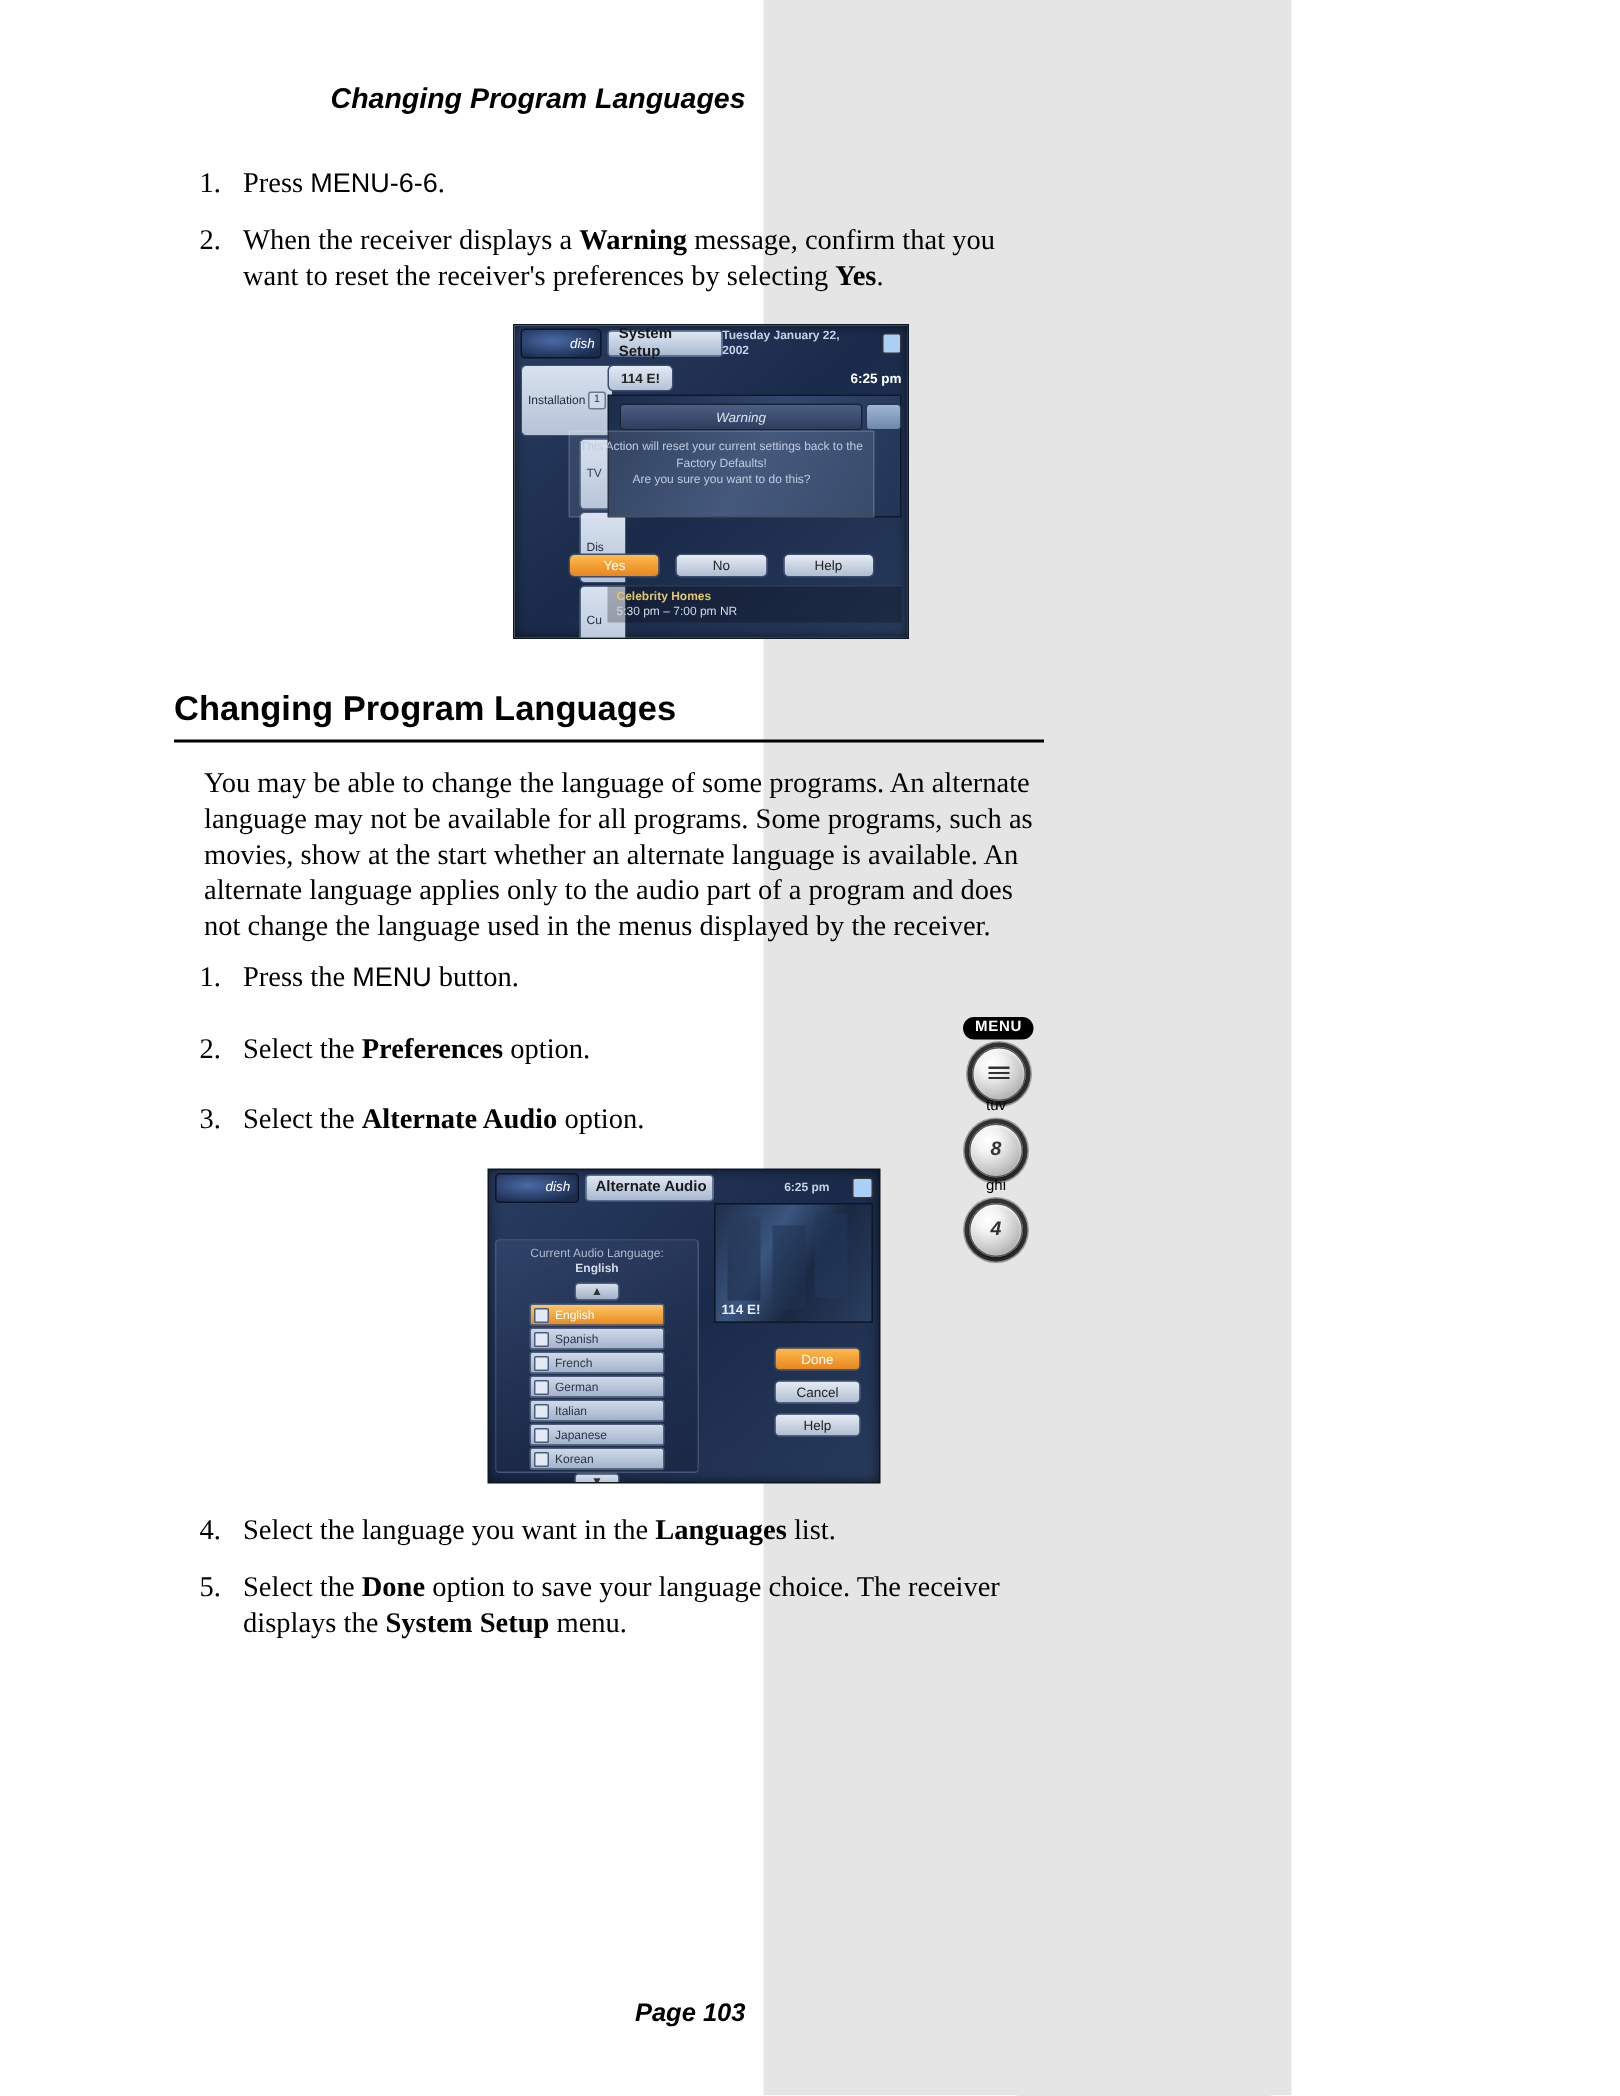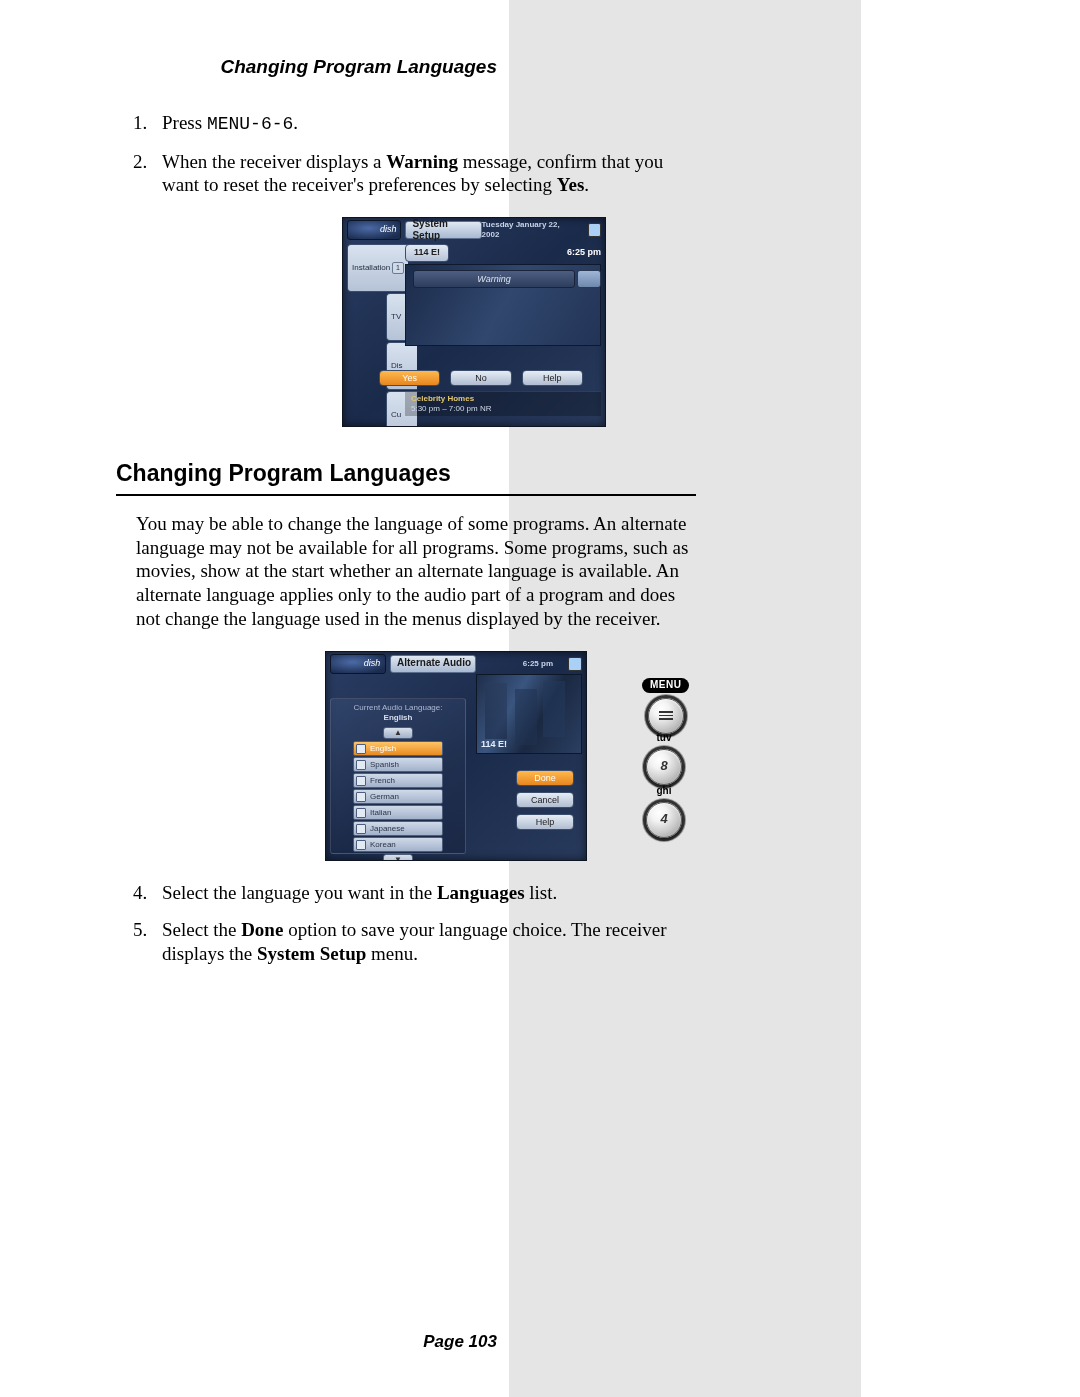--- a/index.html
+++ b/index.html
@@ -52,21 +52,21 @@
   }
   ol.steps {
     margin: 0 0 0 36px;
     padding: 0;
     width: 540px;
   }
   ol.steps > li {
     margin: 0 0 14px 0;
     padding-left: 10px;
   }
-  .sans  { font-family: Liberation Mono, monospace; font-size: 18px; }
+  .sans  { font-family: Liberation Sans, sans-serif; font-size: 18px; }
   .bold  { font-weight: bold; }
 
   h2.section {
     font-family: Arial, Helvetica, sans-serif;
     font-weight: bold;
     font-size: 23px;
     margin: 32px 0 6px 0;
     border-bottom: 2px solid #000;
     padding-bottom: 6px;
     width: 580px;
@@ -294,21 +294,21 @@
     box-shadow: 0 2px 3px rgba(0,0,0,.5), inset 0 1px 2px rgba(255,255,255,.8),
                 0 0 0 3px #333, 0 0 0 4px #999;
     margin: 4px auto 0 auto;
     display:flex;align-items:center;justify-content:center;
     font-size:13px;font-style:italic;font-weight:bold;color:#333;
   }
   .rbtn .bars {
     width:14px;height:10px;
     background: repeating-linear-gradient(#333 0 1.5px, transparent 1.5px 3.5px);
   }
-  .klabel { font-size:10px; font-weight:bold; color:#000; margin-bottom:1px;}
+  .klabel { font-size:10px; font-weight:normal; color:#000; margin-bottom:1px;}
 </style>
 </head>
 <body>
 
 <div class="page">
   <div class="sidecol"></div>
 
   <div class="header-right">Changing Program Languages</div>
 
   <div class="maincol">
@@ -367,38 +367,54 @@
         <div class="d-ch-row">
           <div class="d-ch-pill">114 E!</div>
           <div class="d-ch-time">6:25 pm</div>
         </div>
 
         <div class="d-preview"></div>
 
         <div class="d-warnbar">Warning</div>
         <div class="d-warnclose"></div>
 
+        <div class="d-warnpanel">
+          <div>This Action will reset your current settings back to the</div>
+          <div>Factory Defaults!</div>
+          <div>Are you sure you want to do this?</div>
+        </div>
 
         <div class="d-btnrow">
           <div class="d-btn hi">Yes</div>
           <div class="d-btn">No</div>
           <div class="d-btn">Help</div>
         </div>
 
         <div class="d-footer">
           <div>Celebrity Homes</div>
           <div class="sub">5:30 pm – 7:00 pm   NR</div>
         </div>
       </div>
     </div>
 
     <h2 class="section">Changing Program Languages</h2>
 
     <p class="body-p" style="margin-top:16px">You may be able to change the language of some programs. An alternate language may not be available for all programs. Some programs, such as movies, show at the start whether an alternate language is available. An alternate language applies only to the audio part of a program and does not change the language used in the menus displayed by the receiver.</p>
 
+    <ol class="steps">
+      <li>
+        <span>Press the </span><span class="sans">MENU</span><span> button.</span>
+      </li>
+      <li style="margin-top:24px">
+        <span>Select the </span><span class="bold">Preferences</span><span> option.</span>
+      </li>
+      <li style="margin-top:24px">
+        <span>Select the </span><span class="bold">Alternate Audio</span><span> option.</span>
+      </li>
+    </ol>
 
     <div style="width:580px;margin-left:20px;margin-top:18px;">
       <div class="dish" id="shot2">
         <div class="d-titlebar">
           <div class="d-logo">dish</div>
           <div class="d-title-box" style="padding-right:4px">
             <span>Alternate Audio</span>
           </div>
           <div class="d-date">
             <span>6:25 pm</span>

